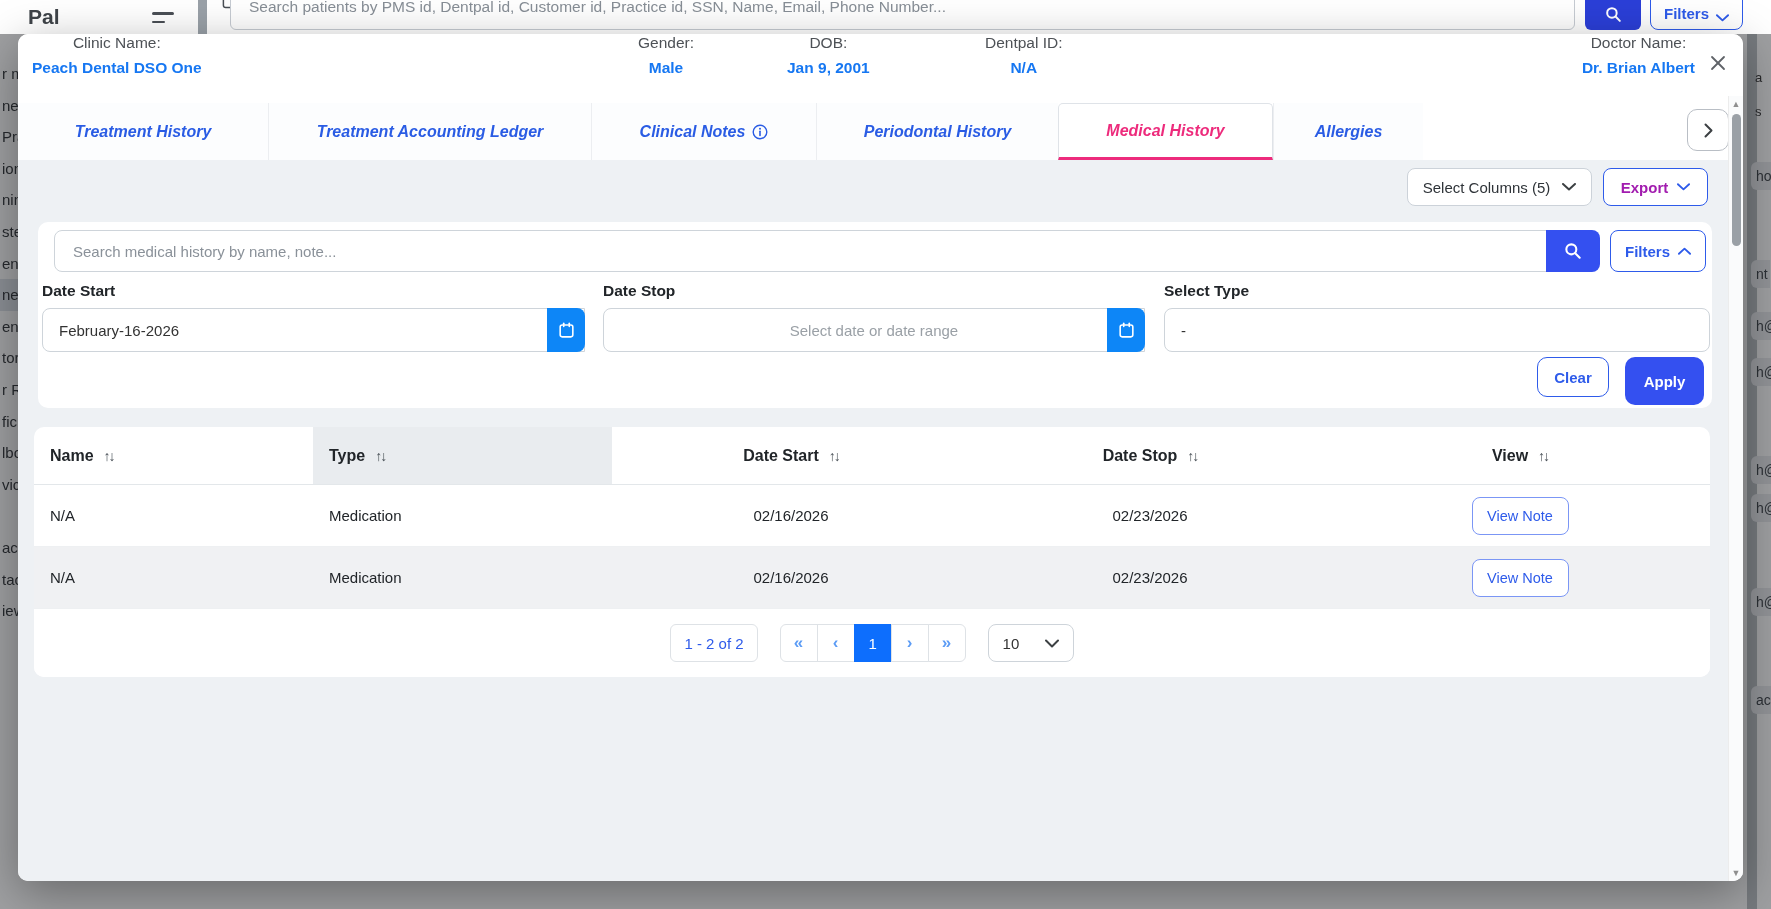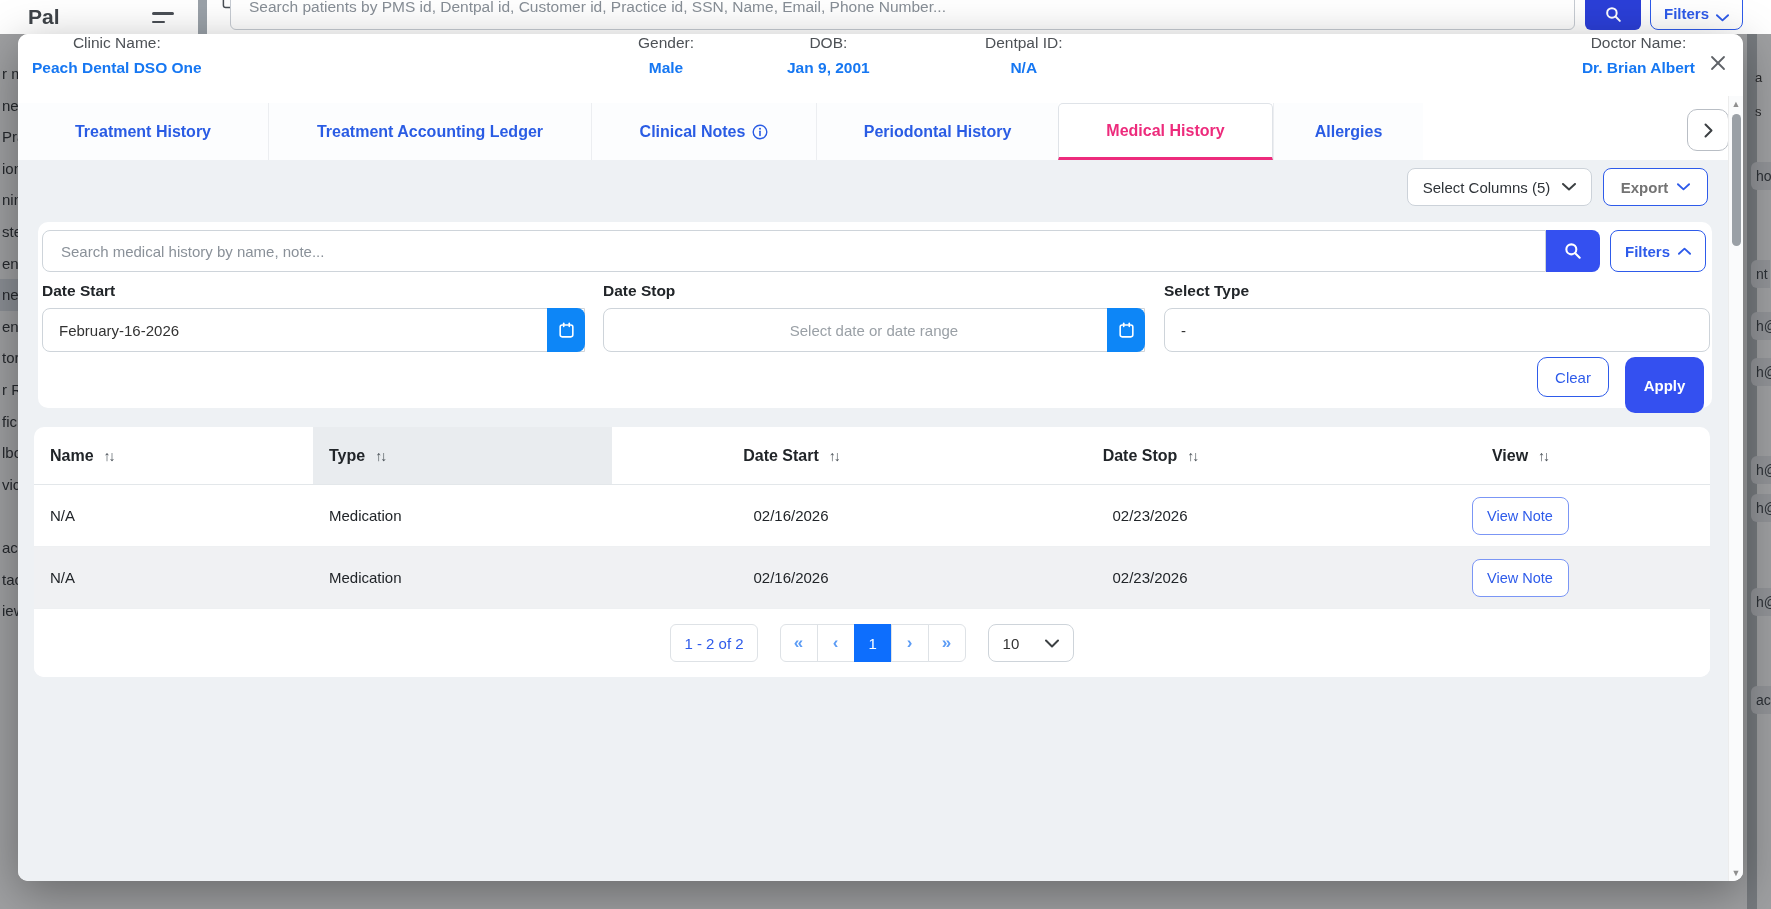--- a/index.html
+++ b/index.html
@@ -37,43 +37,43 @@
 
   
   .m-header { position:absolute; top:0; left:0; right:0; height:56px; background:#fff; }
   .hgroup { position:absolute; top:0; height:56px; display:flex; align-items:center; gap:7px; font-size:15.5px;flex-direction:column; }
   .hlabel { color:#4d5156; }
   .hvalue { color:#1677f2; font-weight:700; }
   .m-close { position:absolute; right:12px; top:16px; width:26px; height:26px; border:none; background:none; cursor:pointer; color:#5f6368; display:flex; align-items:center; justify-content:center; }
 
   
   .tabbar { position:absolute; top:69px; left:0; height:57px; display:flex; }
-  .tab { display:flex; align-items:center; justify-content:center; gap:7px; font-size:16px; font-weight:700; color:#2a5ce4; background:#fcfdfe; border-left:1px solid #eceef1; cursor:pointer; }
+  .tab { display:flex; align-items:center; justify-content:center; gap:7px; font-size:16px; font-weight:700; color:#2a5ce4; background:#fcfdfe; border-left:1px solid #eceef1; cursor:pointer;font-style:italic; }
   .tab:first-child { border-left:none; }
   .tab.active { background:#fff; color:#ed2b7c; border:1px solid #dfe3e8; border-bottom:3px solid #ed2b7c; border-radius:5px 5px 0 0; }
   .tab-scroll { position:absolute; right:14px; top:75px; width:42px; height:42px; background:#fff; border:1px solid #b9bec5; border-radius:10px; display:flex; align-items:center; justify-content:center; color:#3c4043; cursor:pointer; }
 
   
   .m-content { position:absolute; top:126px; left:0; right:0; bottom:0; background:#eef1f4; }
 
   .toolbar { position:absolute; top:8px; right:35px; display:flex; gap:11px; }
   .btn-select-cols { width:185px; height:38px; background:#fff; border:1px solid #ccd2d9; border-radius:8px; font-size:15px; color:#2e3338; display:flex; align-items:center; justify-content:center; gap:12px; cursor:pointer; }
-  .btn-export { width:105px; height:38px; background:#fff; border:1.5px solid #2e5bea; border-radius:8px; font-size:15px; font-weight:700; color:#737373; display:flex; align-items:center; justify-content:center; gap:9px; cursor:pointer; }
+  .btn-export { width:105px; height:38px; background:#fff; border:1.5px solid #2e5bea; border-radius:8px; font-size:15px; font-weight:700; color:#a21caf; display:flex; align-items:center; justify-content:center; gap:9px; cursor:pointer; }
 
   .filter-card { position:absolute; left:20px; top:62px; width:1674px; height:186px; background:#fff; border-radius:10px; }
-  .search-input { position:absolute; left:4px; top:8px; width:1504px; height:42px; border:1px solid #ced4da; border-radius:8px 0 0 8px; font-size:15px; color:#333; padding:0 18px; outline:none; }
+  .search-input { position:absolute; left:16px; top:8px; width:1504px; height:42px; border:1px solid #ced4da; border-radius:8px 0 0 8px; font-size:15px; color:#333; padding:0 18px; outline:none; }
   .search-input::placeholder { color:#8a9199; }
   .search-btn { position:absolute; left:1508px; top:8px; width:54px; height:42px; background:#3450f0; border:none; border-radius:0 8px 8px 0; display:flex; align-items:center; justify-content:center; cursor:pointer; }
   .filters-btn { position:absolute; left:1572px; top:8px; width:96px; height:42px; background:#fff; border:1.5px solid #2e5bea; border-radius:8px; color:#2e5bea; font-size:15px; font-weight:700; display:flex; align-items:center; justify-content:center; gap:8px; cursor:pointer; }
   .f-label { position:absolute; top:60px; font-size:15.5px; font-weight:700; color:#212529; }
   .f-input { position:absolute; top:86px; height:44px; border:1px solid #ced4da; border-radius:8px; font-size:15px; color:#333; padding:0 16px; outline:none; background:#fff; }
   .f-input::placeholder { color:#9aa0a6; }
   .cal-btn { position:absolute; top:86px; width:38px; height:44px; background:#0d86f7; border:none; border-radius:0 8px 8px 0; display:flex; align-items:center; justify-content:center; cursor:pointer; }
-  .btn-clear { position:absolute; left:1499px; top:135px; width:72px; height:40px; background:#fff; border:1.5px solid #2e5bea; border-radius:10px; color:#2e5bea; font-size:15px; font-weight:400; cursor:pointer; }
-  .btn-apply { position:absolute; left:1587px; top:135px; width:79px; height:56px; background:#3450f0; border:none; border-radius:10px; color:#fff; font-size:15px; font-weight:700; cursor:pointer; }
+  .btn-clear { position:absolute; left:1499px; top:135px; width:72px; height:40px; background:#fff; border:1.5px solid #2e5bea; border-radius:10px; color:#2e5bea; font-size:15px; font-weight:700; cursor:pointer; }
+  .btn-apply { position:absolute; left:1587px; top:135px; width:79px; height:48px; background:#3450f0; border:none; border-radius:10px; color:#fff; font-size:15px; font-weight:700; cursor:pointer; }
 
   
   .table-card { position:absolute; left:16px; top:267px; width:1676px; height:250px; background:#fff; border-radius:10px; overflow:hidden; }
   .t-row { display:flex; width:100%; }
   .t-head { height:58px; border-bottom:1px solid #e3e7ea; }
   .t-cell { display:flex; align-items:center; font-size:15px; color:#212529; padding:0 16px; }
   .t-head .t-cell { font-size:16px; font-weight:700; gap:10px; }
   .sort { font-size:14px; font-weight:400; color:#495057; letter-spacing:-2px; }
   .col-name { width:279px; }
   .col-type { width:299px; }

